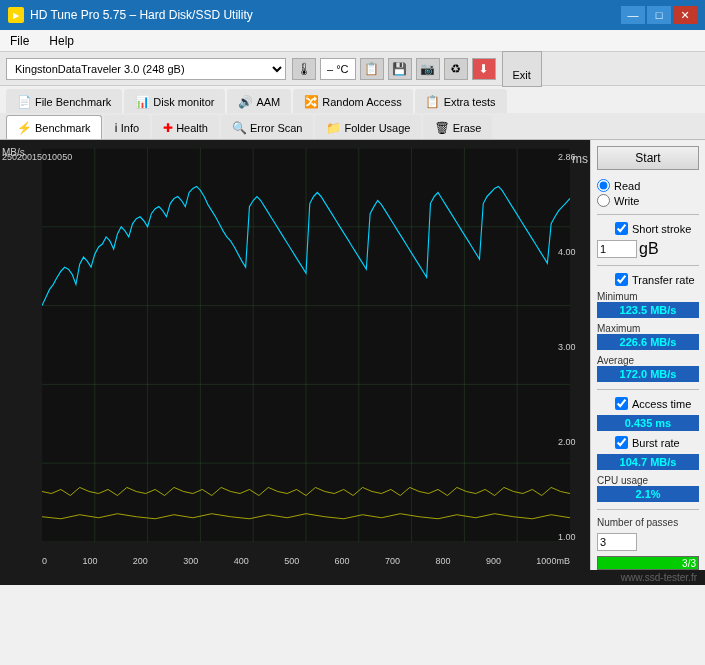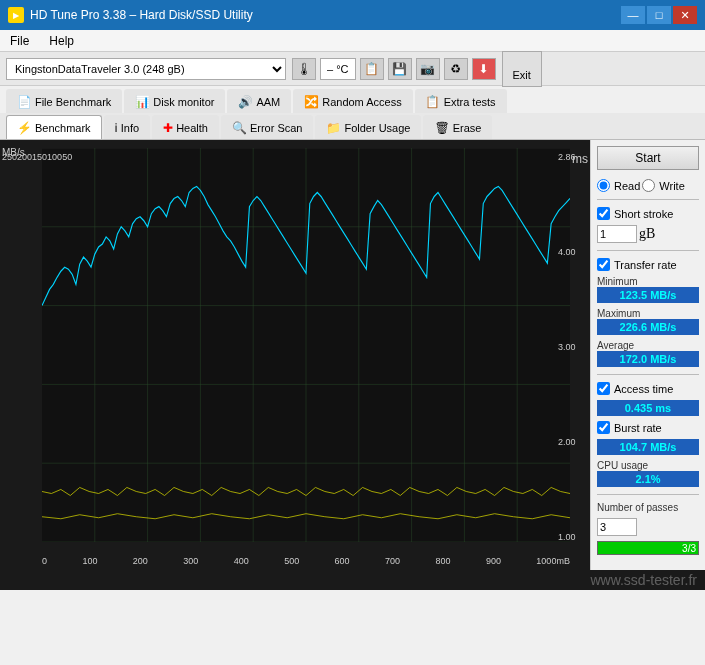--- a/index.html
+++ b/index.html
@@ -26,28 +26,28 @@
     .tabs-row-inner { display: flex; flex-wrap: wrap; padding: 3px 6px 0; gap: 2px; }
     .tab-item { display: flex; align-items: center; gap: 3px; padding: 3px 10px; font-size: 11px; cursor: pointer; border: 1px solid transparent; border-bottom: none; background: #e4e4e4; border-radius: 3px 3px 0 0; height: 24px; }
     .tab-item.active { background: white; border-color: #aaa; }
     .tab-icon { font-size: 12px; }
     
     
     .right-panel { width: 115px; background: #f0f0f0; padding: 6px; border-left: 1px solid #ccc; display: flex; flex-direction: column; gap: 5px; overflow-y: auto; }
     
     .start-btn { width: 100%; padding: 4px; background: linear-gradient(to bottom, #f0f0f0, #d8d8d8); border: 1px solid #999; font-size: 12px; cursor: pointer; margin-bottom: 4px; }
     
-    .radio-group { display: flex; flex-direction: row; gap: 2px; }
+    .radio-group { display: flex; flex-direction: column; gap: 2px; }
     .radio-item { display: flex; align-items: center; gap: 4px; font-size: 11px; }
     
-    .checkbox-item { display: flex; align-items: center; gap: 4px; font-size: 11px; }
+    .checkbox-item { display: flex; align-items: center; gap: 4px; font-size: 11px; margin-left: 18px; }
     
     .spin-row { display: flex; align-items: center; gap: 2px; }
     .spin-input { width: 40px; border: 1px solid #aaa; font-size: 11px; padding: 1px 2px; height: 18px; }
-    .spin-unit { font-size: 14px; font-family: Liberation Serif, serif; }
+    .spin-unit { font-size: 16px; }
     
     .stat-value { text-align: center; padding: 2px 14px; font-size: 11px; font-weight: bold; width: 100%; }
     .stat-value.blue { background: #1e5fba; color: #00ffff; }
     .stat-label { font-size: 10px; color: #333; }
     
     .passes-row { display: flex; align-items: center; gap: 2px; }
     .passes-input { width: 40px; border: 1px solid #aaa; font-size: 11px; padding: 1px 2px; height: 18px; }
     
     .progress-bar-container { width: 100%; height: 14px; background: #888; border: 1px solid #666; position: relative; }
     .progress-bar-fill { height: 100%; background: #00cc00; }
@@ -56,21 +56,21 @@
     .divider { border: none; border-top: 1px solid #bbb; margin: 2px 0; }
     
     .full-tabs { background: #f0f0f0; border-bottom: 1px solid #bbb; }
   </style>
 </head>
 <body>
 
 <div class="title-bar">
   <div class="title-bar-left">
     <div class="title-bar-icon">▶</div>
-    <span>HD Tune Pro 3.38 – Hard Disk/SSD Utility</span>
+    <span>HD Tune Pro 5.75 – Hard Disk/SSD Utility</span>
   </div>
   <div class="title-bar-controls">
     <button class="tb-btn">—</button>
     <button class="tb-btn">□</button>
     <button class="tb-btn" style="background:#c0392b;">✕</button>
   </div>
 </div>
 
 <div class="menu-bar">
   <span class="menu-item">File</span>
@@ -317,13 +317,13 @@
 
     <div style="position:relative; ">
       <div class="progress-bar-container">
         <div class="progress-bar-fill" style="width:100%;"></div>
         <span class="progress-label">3/3</span>
       </div>
     </div>
   </div>
 </div>
 
-<div style="background:#1a1a1a; text-align:right; padding:2px 8px; color:rgba(255,255,255,0.3); font-size:14px;">www.ssd-tester.fr</div>
+<div style="background:#1a1a1a; text-align:right; padding:2px 8px; color:rgba(255,255,255,0.3); font-size:10px;">www.ssd-tester.fr</div>
 
 </body></html>

